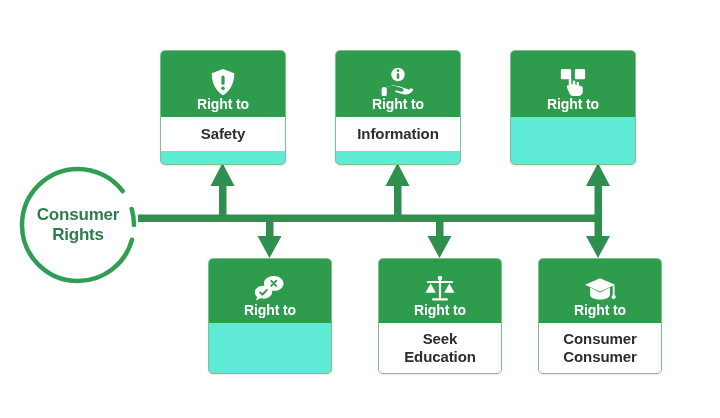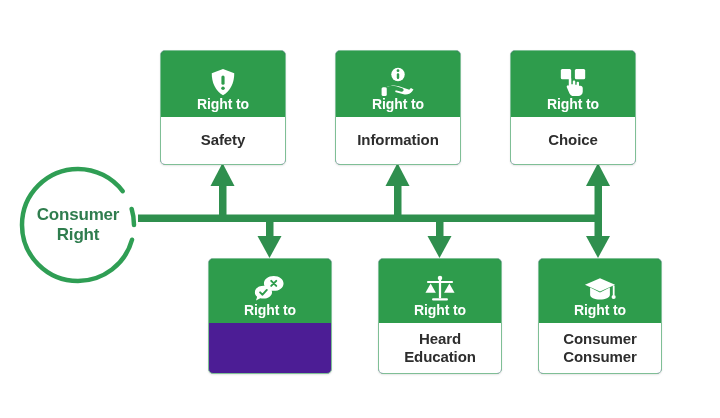--- a/index.html
+++ b/index.html
@@ -56,21 +56,21 @@
     width: 720px;
     height: 418px;
     pointer-events: none;
   }
 
   
   .card {
     position: absolute;
     box-sizing: border-box;
     border-radius: 5px;
-    background: #4c1d95;
+    background: #5eead4;
     border: 1px solid #7fbf96;
     overflow: hidden;
     box-shadow: 0 1px 2px rgba(0,0,0,0.10);
   }
   .card-head {
     background: #2e9c4c;
     width: 100%;
     box-sizing: border-box;
     display: flex;
     flex-direction: column;
@@ -102,21 +102,21 @@
     font-size: 15px;
     font-weight: bold;
     line-height: 1.22;
     letter-spacing: -0.1px;
     padding: 2px 4px;
   }
 
   
   .card.top       { top: 50px; width: 126px; height: 115px; }
   .card.top .card-head { height: 66px; }
-  .card.top .card-body { height: 47px; }
+  .card.top .card-body { height: 34px; }
 
   
   .card.bottom       { top: 258px; width: 124px; height: 116px; }
   .card.bottom .card-head { height: 64px; }
   .card.bottom .card-body { height: 50px; }
 
   .c1 { left: 160px; }
   .c2 { left: 335px; }
   .c3 { left: 510px; }
   .c4 { left: 208px; }
@@ -153,21 +153,21 @@
     </g>
   </svg>
 
   <div class="hub">
     <svg class="hub-ring" viewBox="0 0 120 120" width="120" height="120">
 
       <circle cx="60" cy="60" r="56" fill="none" stroke="#2f9e54" stroke-width="4.5" stroke-linecap="round" stroke-dasharray="300 20 26 20" stroke-dashoffset="-15"></circle>
     </svg>
     <div class="hub-label">
       <span>Consumer</span>
-      <span>Right</span>
+      <span>Rights</span>
     </div>
   </div>
 
   <div class="card top c1">
     <div class="card-head">
       <svg class="card-icon" viewBox="0 0 32 32" width="30" height="30" fill="#ffffff">
         <path d="M16 2 L28 6.6 C28 16.5 24.2 25.4 16 30 C7.8 25.4 4 16.5 4 6.6 Z"></path>
         <rect x="14.3" y="9" width="3.4" height="10" rx="1.7" fill="#2e9c4c"></rect>
         <circle cx="16" cy="22.6" r="1.9" fill="#2e9c4c"></circle>
       </svg>
@@ -199,21 +199,20 @@
         <rect x="18" y="2" width="11" height="11" rx="1.6"></rect>
         <path d="M11.5 12.5 C11.5 10.8 14.2 10.8 14.2 12.5 L14.2 18.4 L15.8 18.4
                  L15.8 15.6 C15.8 14.1 18.4 14.1 18.4 15.6 L18.4 19 L19.9 19
                  L19.9 16.8 C19.9 15.4 22.4 15.4 22.4 16.8 L22.4 20 L23.9 20
                  C25.4 20 26.4 21.2 26.4 22.6 L26.4 26.4 C26.4 29 24.2 31 21.6 31
                  L16.8 31 C14.6 31 12.8 29.6 12 27.6 L9.4 21.6
                  C8.7 20 10.8 18.7 11.9 20.2 L11.5 19.5 Z"></path>
       </svg>
       <div class="card-head-label">Right to</div>
     </div>
-    <div class="card-body">Choice</div>
   </div>
 
   <div class="card bottom c4">
     <div class="card-head">
       <svg class="card-icon" viewBox="0 0 34 30" width="32" height="28" fill="#ffffff">
         <path d="M21 1 C27 1 31.5 4.6 31.5 9 C31.5 13.4 27 17 21 17
                  C19.6 17 18.3 16.8 17.1 16.5 L12.5 18.8 L13.6 14.9
                  C11.6 13.4 10.5 11.3 10.5 9 C10.5 4.6 15 1 21 1 Z"></path>
         <path d="M18.3 6.3 L23.7 11.7 M23.7 6.3 L18.3 11.7" stroke="#2e9c4c" stroke-width="2.1" stroke-linecap="round" fill="none"></path>
         <path d="M10 11.5 C15.2 11.5 19.2 14.6 19.2 18.4 C19.2 22.2 15.2 25.3 10 25.3
@@ -232,21 +231,21 @@
         <circle cx="17" cy="3.2" r="2.4"></circle>
         <rect x="3" y="6.4" width="28" height="2.2" rx="1.1"></rect>
         <rect x="8.5" y="25" width="17" height="2.4" rx="1.1"></rect>
         <path d="M7 9 L12.6 19 L1.4 19 Z"></path>
         <path d="M27 9 L32.6 19 L21.4 19 Z"></path>
       </svg>
       <div class="card-head-label">Right to</div>
     </div>
     <div class="card-body">
       <span>
-        <span>Heard</span><br>
+        <span>Seek</span><br>
         <span>Education</span>
       </span>
     </div>
   </div>
 
   <div class="card bottom c6">
     <div class="card-head">
       <svg class="card-icon" viewBox="0 0 34 28" width="32" height="27" fill="#ffffff">
         <path d="M17 2 L33 9 L17 16 L1 9 Z"></path>
         <path d="M6.5 12 L6.5 19.5 C6.5 22.6 11.2 24.6 17 24.6

